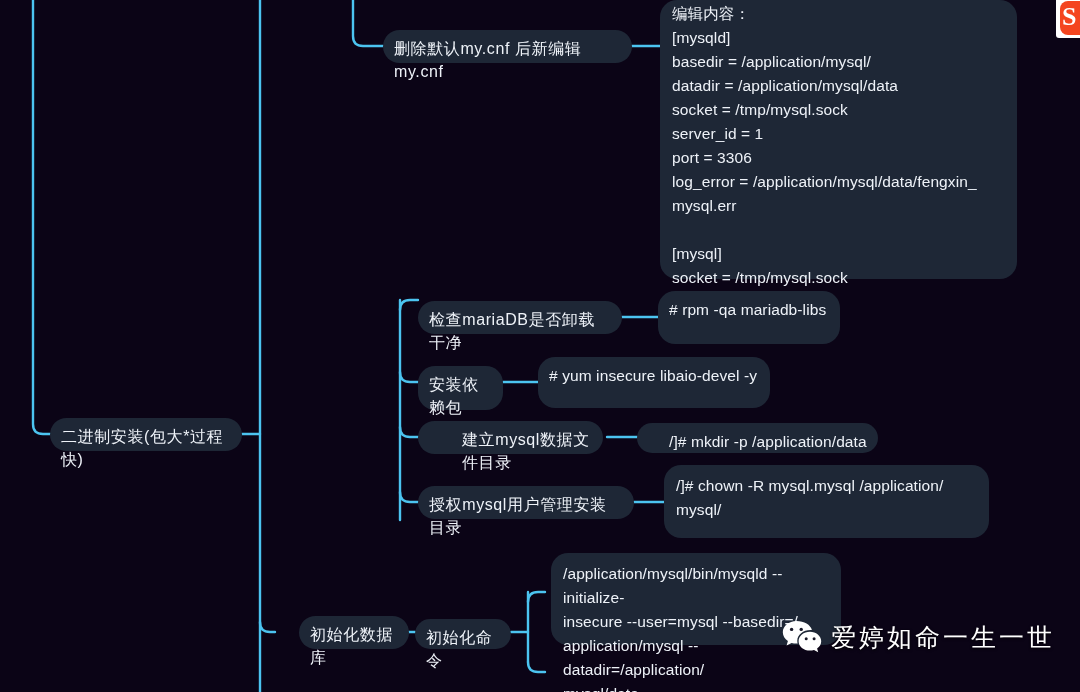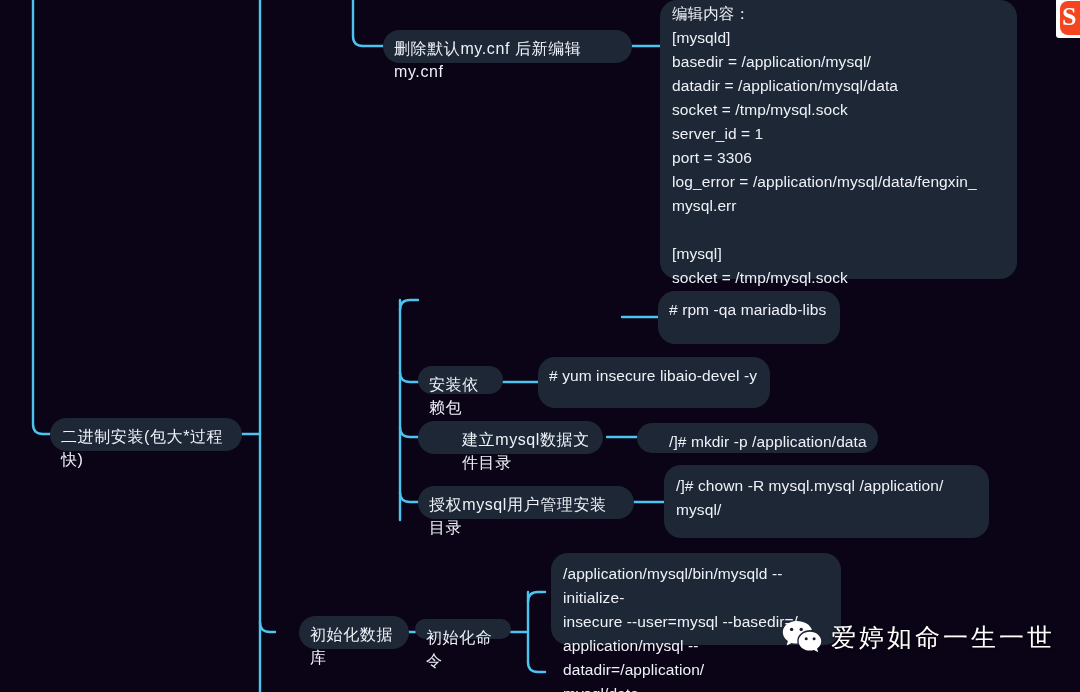--- a/index.html
+++ b/index.html
@@ -134,39 +134,40 @@
 port = 3306
 log_error = /application/mysql/data/fengxin_
 mysql.err
 
 [mysql]
 socket = /tmp/mysql.sock
 prompt = fengxin [\\d]&gt;</div>
 
   <div class="node cjk" style="left:50px; top:418px; width:192px; height:33px;">二进制安装(包大*过程快)</div>
 
+  <div class="node cjk" style="left:418px; top:301px; width:204px; height:33px;">检查mariaDB是否卸载干净</div>
 
   <div class="node" style="left:658px; top:291px; width:182px; height:53px;"># rpm -qa mariadb-libs</div>
 
-  <div class="node cjk" style="left:418px; top:366px; width:85px; height:28px;">安装依赖包</div>
+  <div class="node cjk" style="left:418px; top:366px; width:85px; height:44px;">安装依赖包</div>
 
   <div class="node" style="left:538px; top:357px; width:232px; height:51px;"># yum insecure libaio-devel -y</div>
 
   <div class="node cjk" style="left:418px; top:421px; width:185px; height:33px;padding-left:44px;">建立mysql数据文件目录</div>
 
   <div class="node" style="left:637px; top:423px; width:241px; height:30px;padding-left:32px;">/]# mkdir -p /application/data</div>
 
   <div class="node cjk" style="left:418px; top:486px; width:216px; height:33px;">授权mysql用户管理安装目录</div>
 
   <div class="node big" style="left:664px; top:465px; width:325px; height:73px;">/]# chown -R mysql.mysql /application/
 mysql/</div>
 
   <div class="node cjk" style="left:275px; top:616px; width:110px; height:33px;margin-left:24px;">初始化数据库</div>
 
-  <div class="node cjk" style="left:415px; top:619px; width:96px; height:20px;">初始化命令</div>
+  <div class="node cjk" style="left:415px; top:619px; width:96px; height:30px;">初始化命令</div>
 
   <div class="node big" style="left:543px; top:553px; width:290px; height:92px;margin-left:8px;">/application/mysql/bin/mysqld --initialize-
 insecure --user=mysql --basedir=/
 application/mysql --datadir=/application/
 mysql/data</div>
 
   <div class="node cjk" style="left:545px; top:658px; width:300px; height:33px;margin-top:43px;">只要不出现err错误，代表初始化成功</div>
 
   <div class="watermark" style="left:782px; top:620px;">
     <span>

